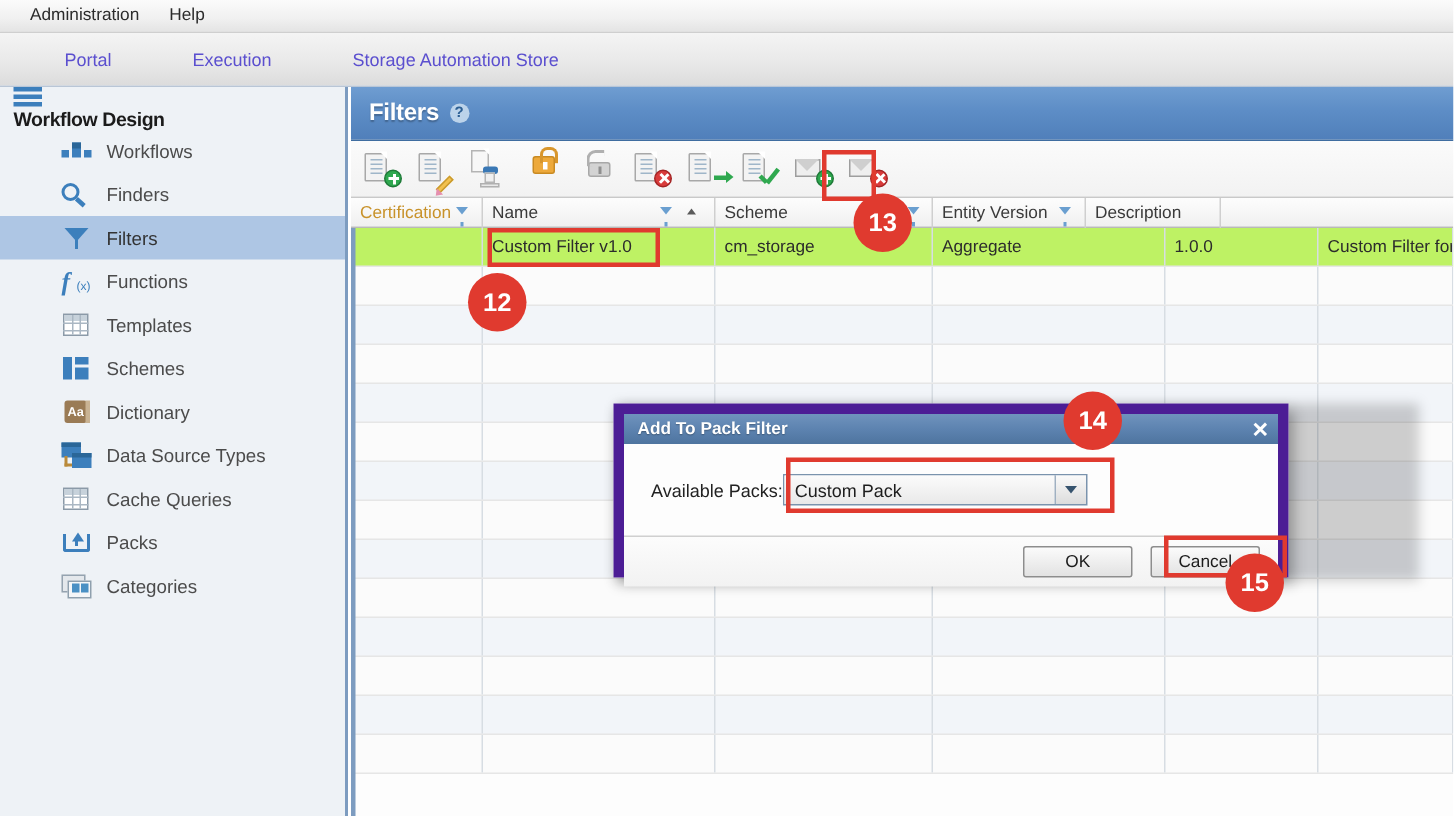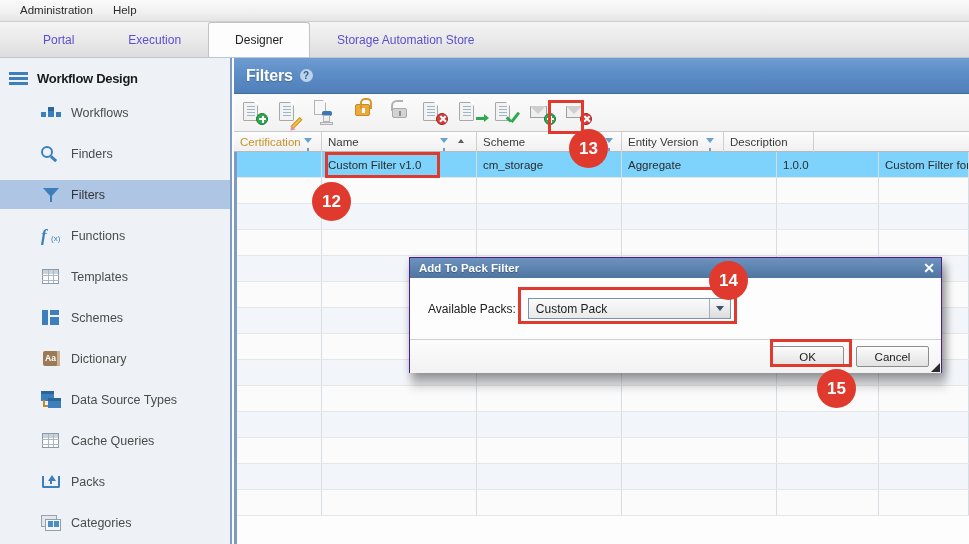--- a/index.html
+++ b/index.html
@@ -55,39 +55,38 @@
   }
 
   
   .sidebar {
     position: absolute; left:0; top:58px; width: 232px; height: 486px;
     background: #eef2f6;
     border-right: 2px solid #7d9cc0;
     overflow: hidden;
   }
   .grp {
-    display: flex; align-items: flex-end;
-    height: 28px; padding-left: 9px;
+    display: flex; align-items: flex-start;
+    height: 28px; padding-left: 9px; flex-direction: column;
   }
   .grp .bars { width: 19px; height: 14px; margin-right: 9px; position: relative; flex: none; }
   .grp .bars i {
     position: absolute; left:0; width: 19px; height: 3px; background: #3c7fbc; display:block;
   }
   .grp .bars i:nth-child(1){ top:0; }
   .grp .bars i:nth-child(2){ top:5px; }
   .grp .bars i:nth-child(3){ top:10px; }
   .grp .gt {
     font-size: 13px; font-weight: bold; color: #1b1b1b;
     letter-spacing: -0.3px;
   }
   .nav {
     display: flex; align-items: center;
     height: 29px; padding-left: 40px;
     cursor: pointer;
-    margin-top: 12px;
   }
   .nav.sel { background: #aec6e4; }
   .nav .ic { width: 22px; height: 20px; margin-right: 9px; flex:none; position: relative; }
   .nav .lbl { font-size: 12.5px; color: #4b4b4b; }
   .nav.sel .lbl { color: #333; }
 
   
   .ic-workflows i { position:absolute; background:#3c7fbc; }
   .ic-workflows i:nth-child(1){ left:1px; top:9px; width:5px; height:5px;}
   .ic-workflows i:nth-child(2){ left:8px; top:4px; width:6px; height:10px;}
@@ -347,60 +346,60 @@
     border-top:5px solid #6a9fd0;
   }
   .funnel:after{ content:""; position:absolute; left:-1.2px; top:5px; width:2.4px;height:3px;background:#6a9fd0;}
   .sortarr {
     position:absolute; width:0;height:0; top:7px;
     border-left:3.5px solid transparent; border-right:3.5px solid transparent;
     border-bottom:4.5px solid #5a5a5a;
   }
 
   .grow { display:flex; height:26px; border-bottom:1px solid #e6e6e6; }
-  .grow.sel { background:#7dd3fc; }
+  .grow.sel { background:#bef264; }
   .grow.odd { background:#f2f5f9; }
   .grow.even { background:#fbfbfb; }
   .gc {
     border-right:1px solid #d7dde3; padding-left:6px; display:flex; align-items:center;
     font-size:11.5px; color:#2c2c2c; overflow:hidden; white-space:nowrap; height:100%;
   }
   .leftedge { position:absolute; left:0; top:20px; width:3px; height:392px; background:#7d9cc0; }
 
   .cell-highlight {
     position:absolute; left:91px; top:20px; width:115px; height:26px;
     border:3px solid #e03a2f; z-index:20; pointer-events:none;
   }
 
   
   .dlgshadow {
     position:absolute; left:411px; top:269px; width:535px; height:118px;
     background: rgba(0,0,0,0.18); filter: blur(4px);
   }
   .dialog {
-    position:absolute; left:409px; top:257px; width:533px; height:116px;
-    background:#fdfdfd; border:1px solid #4c1d95;
+    position:absolute; left:409px; top:269px; width:450px; height:116px;
+    background:#fdfdfd; border:7px solid #4c1d95;
     box-shadow: 3px 4px 9px rgba(0,0,0,.32);
     z-index: 40;
   }
   .dlghdr {
     height:20px;
     background: linear-gradient(to bottom,#6f93bd 0%,#5d83b0 50%,#4e749f 100%);
     display:flex; align-items:center; padding:0 6px 0 9px;
   }
   .dlghdr .dt {
     color:#fff; font-size:11.5px; font-weight:bold; flex:1;
     text-shadow: 0 1px 1px rgba(0,0,0,.3);
   }
   .dlgclose { color:#fff; font-size:14px; line-height:14px; cursor:pointer; font-weight:bold;}
   .dlgbody {
     height:62px; background:#fdfdfd; display:flex; align-items:center; padding-left:18px;
     border-bottom:1px solid #d0d0d0;
   }
-  .dlgbody .flbl { font-size:12px; color:#222; margin-right:12px; }
+  .dlgbody .flbl { font-size:12px; color:#222; }
   .selwrap {
     width:203px; height:21px; display:flex; align-items:stretch;
     border:1px solid #7a93ad; background:#fff;
   }
   .selwrap .sv {
     flex:1; display:flex; align-items:center; padding-left:7px;
     font-size:12px; color:#1d1d1d;
     background: linear-gradient(to bottom,#fbfbfb 0%,#e9e9e9 100%);
   }
   .selwrap .sb {
@@ -455,21 +454,20 @@
 <div id="app">
 
   <div class="menubar">
     <div class="mi">Administration</div>
     <div class="mi">Help</div>
   </div>
 
   <div class="tabstrip">
     <div class="tab first">Portal</div>
     <div class="tab">Execution</div>
-    <div class="tab active">Designer</div>
     <div class="tab">Storage Automation Store</div>
   </div>
 
   <div class="sidebar">
 
     <div class="grp">
       <span class="bars">
           <i></i>
           <i></i>
           <i></i>

